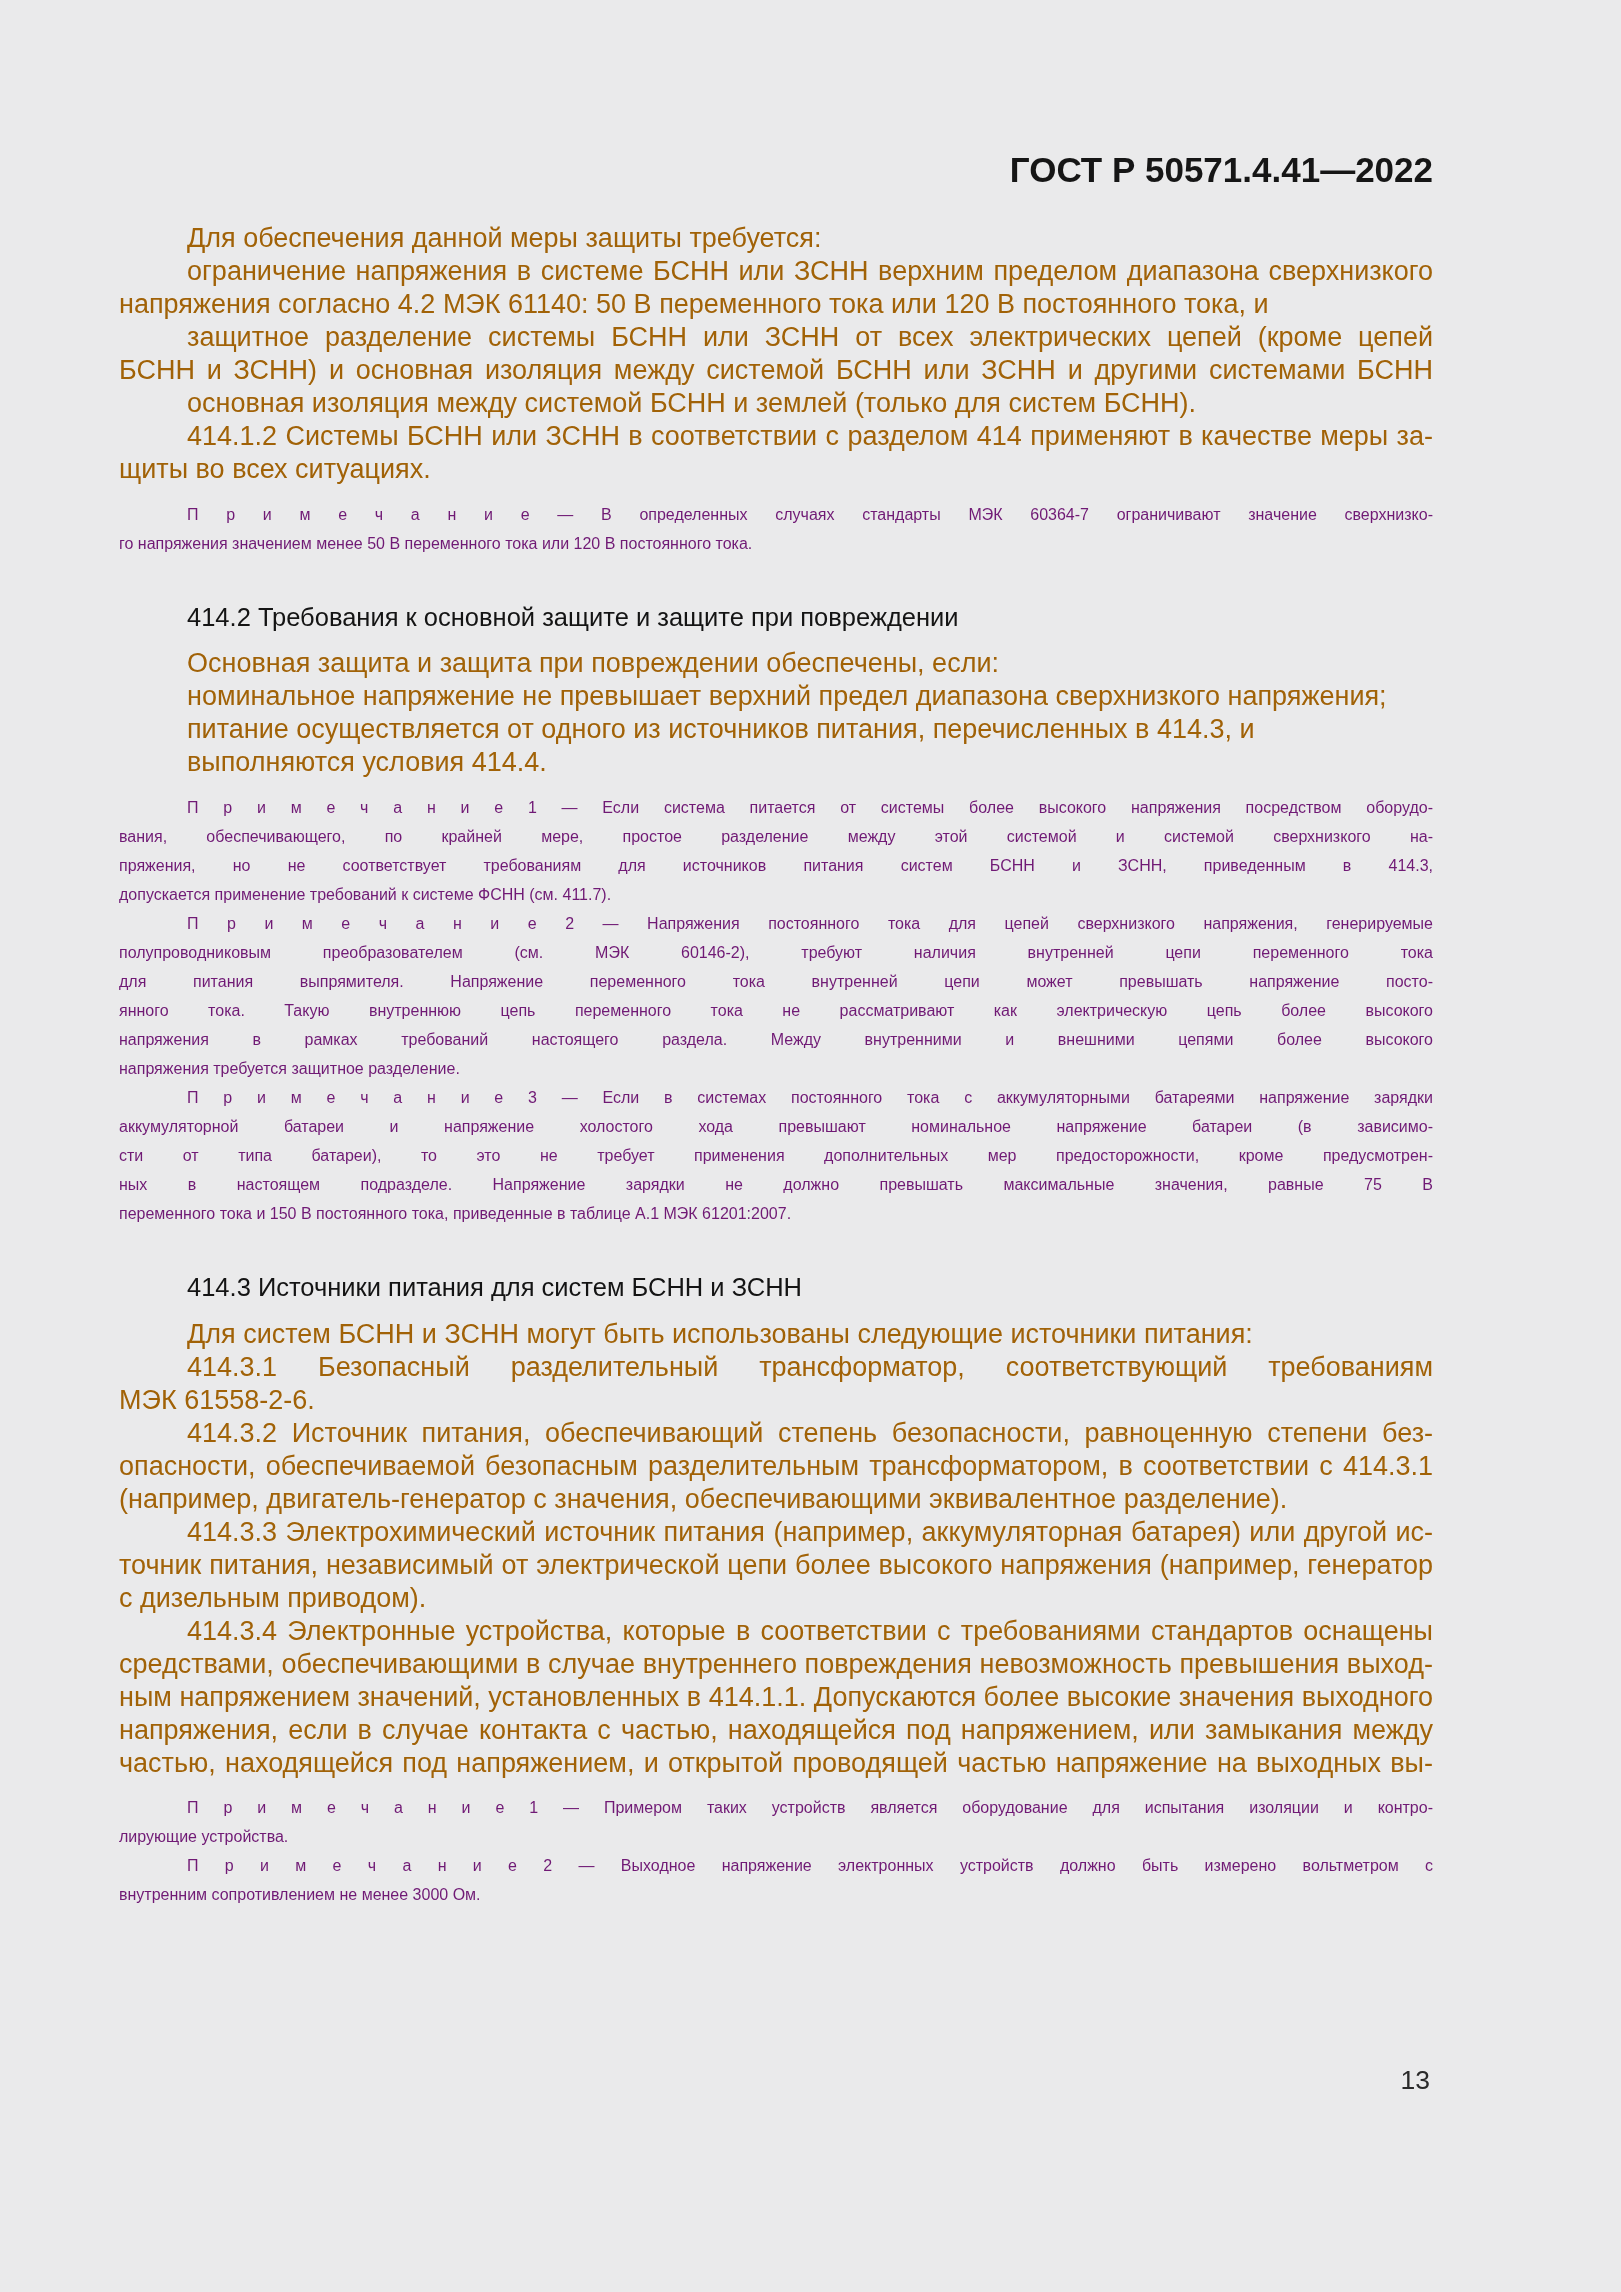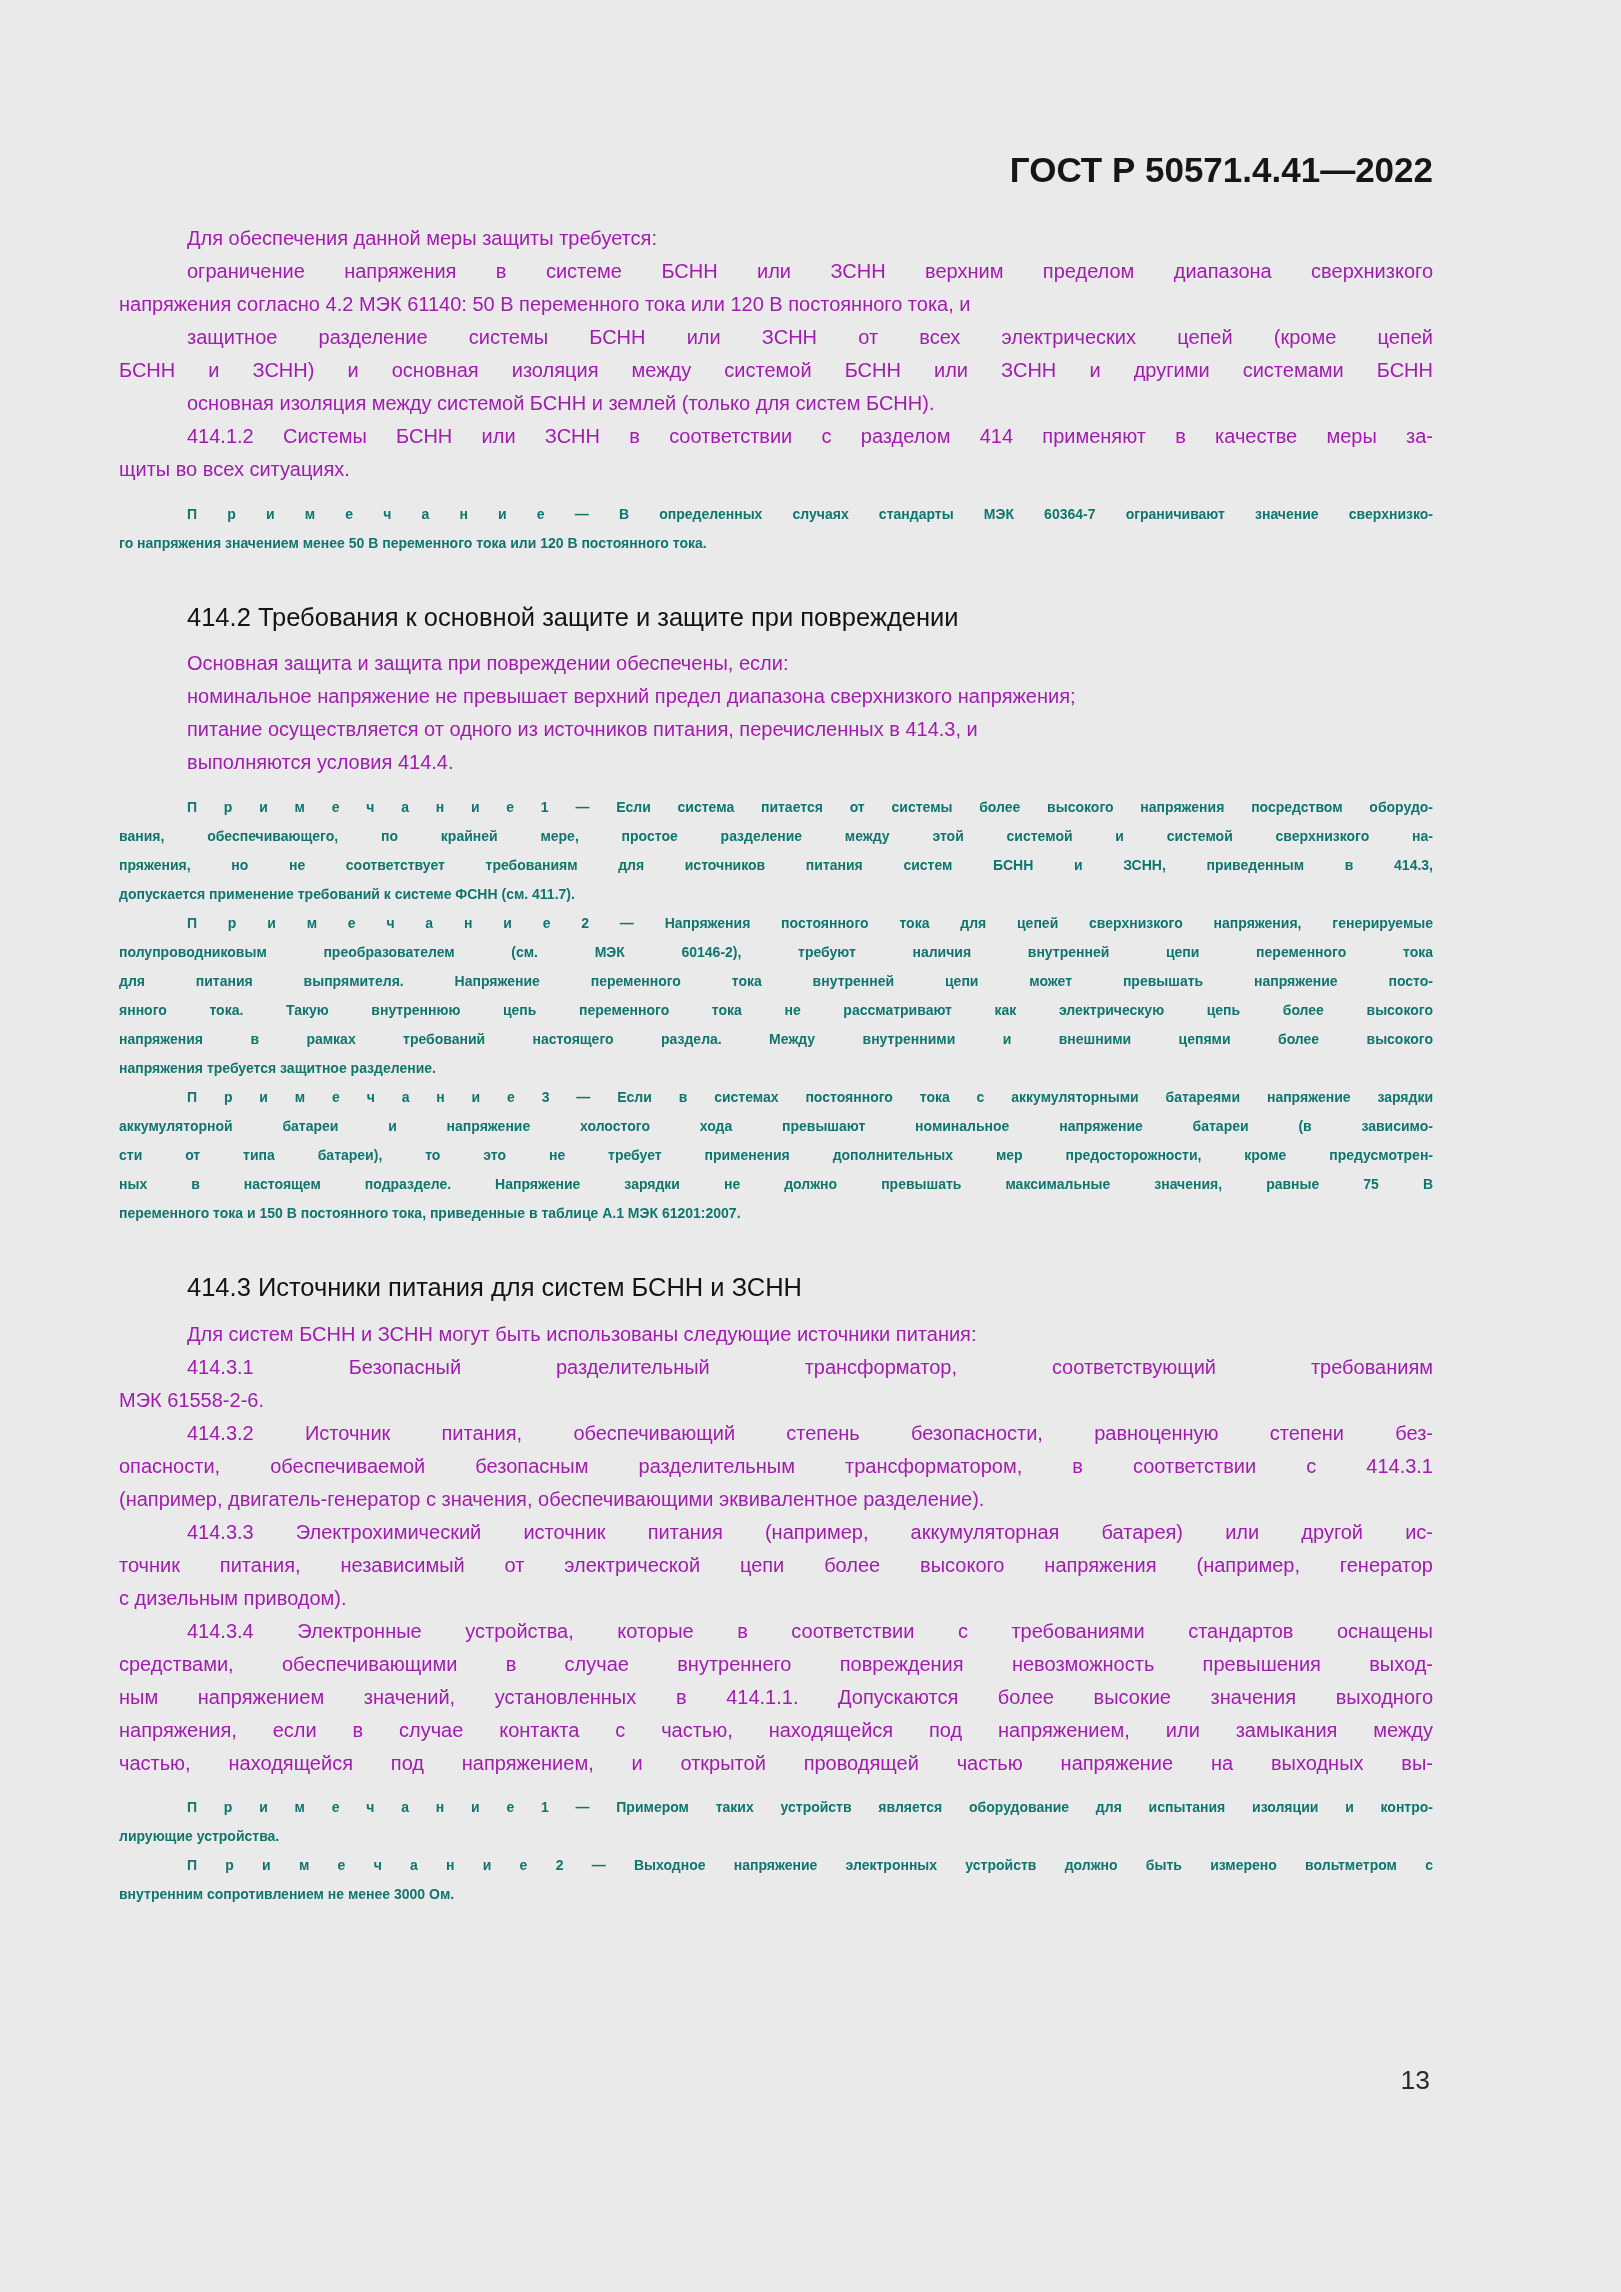--- a/index.html
+++ b/index.html
@@ -23,29 +23,28 @@
     font-size: 35px;
     line-height: 33px;
     color: #161616;
   }
   .doc-content {
     position: absolute;
     top: 222px; left: 119px; width: 1314px;
   }
   .block { margin: 0; }
   .block .line {
-    font-size: 20px;
+    font-size: 27px;
     line-height: 33px;
-    color: #a21caf;
+    color: #a16207;
   }
   .block.note .line {
-    font-size: 14px;
+    font-size: 16px;
     line-height: 29px;
-    color: #0f766e;
-    font-weight: bold;
+    color: #701a75;
   }
   .block.heading .line {
     font-weight: normal;
     font-size: 25.5px;
     line-height: 33px;
     color: #141414;
   }
   .block.heading { margin-top: 43px; margin-bottom: 13.7px; }
   .block.paragraph + .block.note { margin-top: 13.7px; }
   .line.first { padding-left: 68px; }

